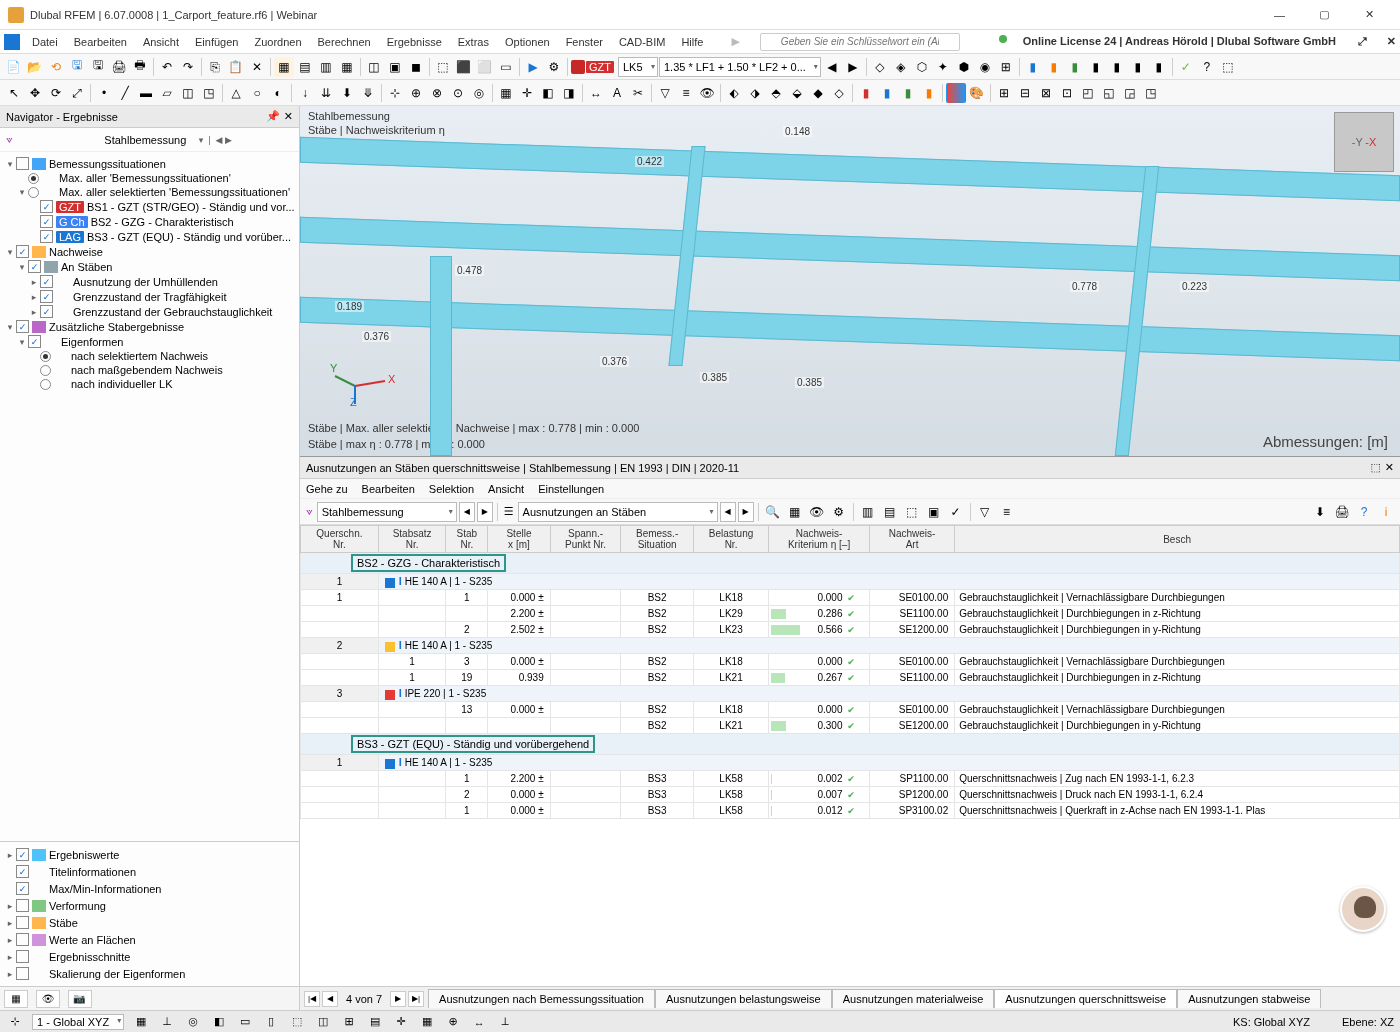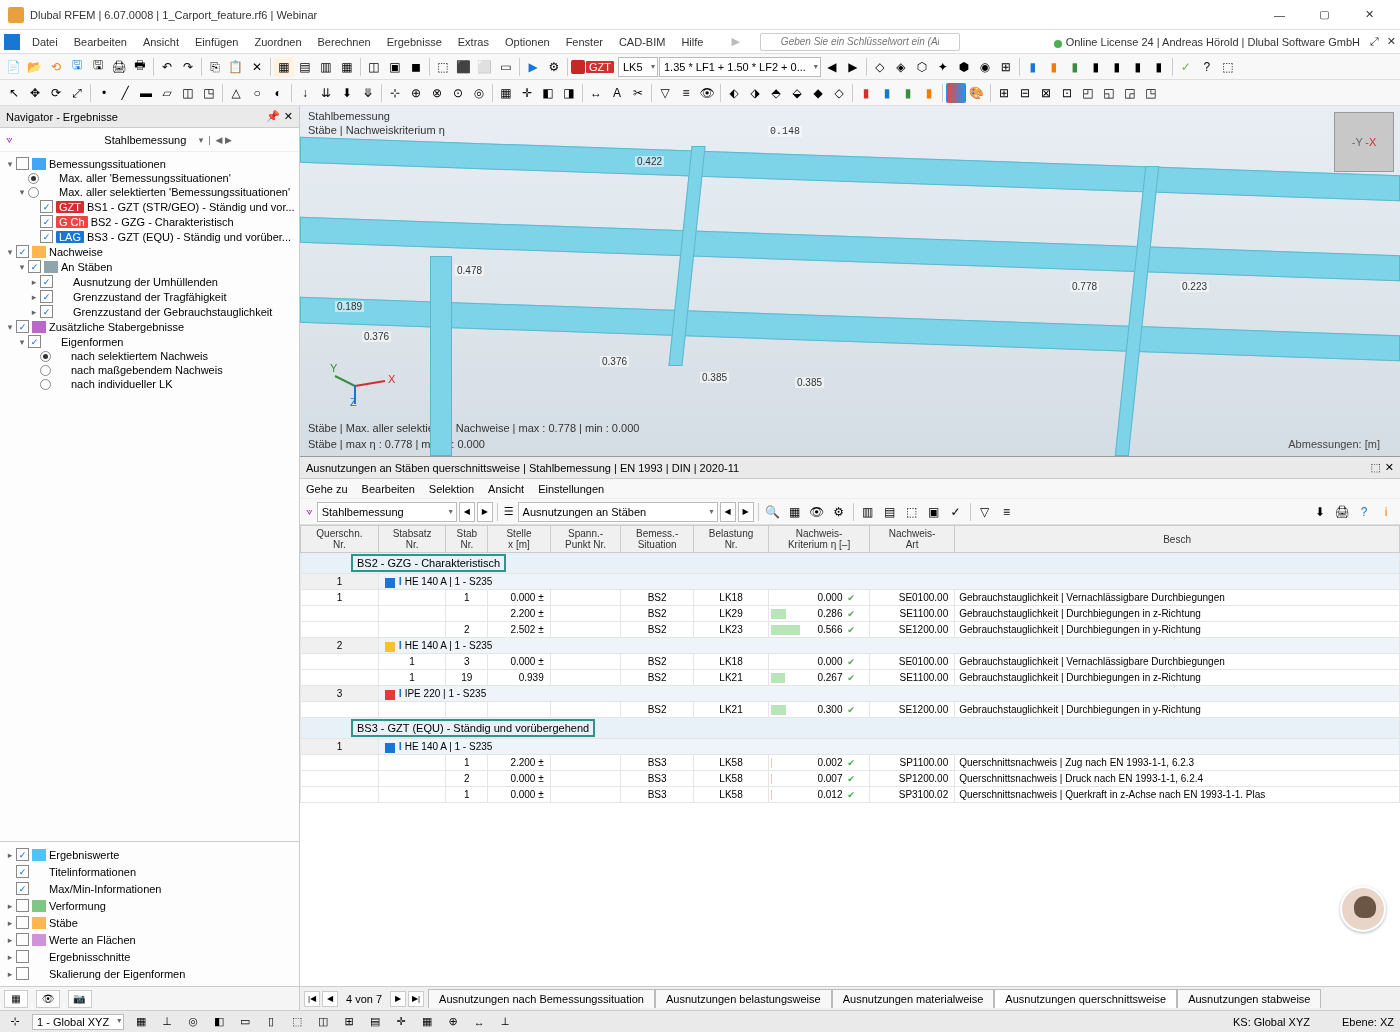--- a/index.html
+++ b/index.html
@@ -9,21 +9,21 @@
 .titlebar { height: 30px; background: #fff; display: flex; align-items: center; padding: 0 8px; border-bottom: 1px solid #ddd; }
 .titlebar .logo { width: 16px; height: 16px; background: #e8a03c; border-radius: 2px; margin-right: 6px; }
 .titlebar .title { flex: 1; color: #333; }
 .win-controls { display: flex; gap: 0; }
 .win-btn { width: 45px; height: 30px; display: flex; align-items: center; justify-content: center; color: #333; cursor: pointer; }
 
 
 .menubar { height: 24px; background: #fff; display: flex; align-items: center; padding: 0 4px; border-bottom: 1px solid #ddd; }
 .menubar .menu-item { padding: 3px 8px; color: #333; cursor: pointer; }
 .menubar .search-box { margin-left: 20px; width: 200px; height: 18px; border: 1px solid #ccc; border-radius: 2px; padding: 0 20px; font-style: italic; color: #888; font-size: 10px; }
-.menubar .right { margin-left: auto; color: #333; font-size: 10px; display:flex; align-items:flex-end; gap:4px;}
+.menubar .right { margin-left: auto; color: #333; font-size: 10px; display:flex; align-items:flex-start; gap:16px;font-weight:bold;}
 .online-dot{width:8px;height:8px;background:#4caf50;border-radius:50%;}
 
 
 .toolbar { height: 26px; background: #f8f8f8; display: flex; align-items: center; padding: 0 4px; gap: 1px; border-bottom: 1px solid #ddd; overflow: hidden; }
 .tb-btn { width: 20px; height: 20px; display: inline-flex; align-items: center; justify-content: center; cursor: pointer; border: 1px solid transparent; border-radius: 2px; font-size: 12px; }
 .tb-sep { width: 1px; height: 18px; background: #ccc; margin: 0 2px; }
 .tb-combo { height: 20px; border: 1px solid #bbb; padding: 0 14px 0 4px; font-size: 10px; background: #fff; position:relative; display:inline-flex; align-items:center;}
 .tb-combo::after{content:"▾";position:absolute;right:2px;color:#666;font-size:8px;}
 
 
@@ -35,36 +35,36 @@
 .nav-combo span{flex:1;}
 .nav-tree { flex: 1; overflow: auto; padding: 4px 2px; font-size: 11px; }
 .tree-item { display: flex; align-items: center; padding: 1px 2px; white-space: nowrap; }
 .tree-item .sp { display: inline-block; }
 .tree-item .exp { width: 12px; text-align: center; color: #666; cursor: pointer; font-size:9px;}
 .tree-item .chk { width: 13px; height: 13px; border: 1px solid #888; margin-right: 3px; display:inline-flex;align-items:center;justify-content:center;font-size:9px;color:#0066cc;}
 .tree-item .radio { width: 11px; height: 11px; border: 1px solid #888; border-radius: 50%; margin-right: 3px; display:inline-flex;align-items:center;justify-content:center;}
 .tree-item .radio.on::after{content:"";width:5px;height:5px;background:#333;border-radius:50%;}
 .tree-item .ico { width: 14px; height: 12px; margin-right: 3px; display:inline-block;}
 .badge { font-size: 11px; padding: 0 3px; color: #fff; border-radius: 1px; margin-right: 3px; }
-.badge.red{background:#d32f2f;} .badge.green{background:#ef4444;} .badge.blue{background:#1976d2;}
+.badge.red{background:#d32f2f;} .badge.green{background:#3b82f6;} .badge.blue{background:#1976d2;}
 
 .nav-bottom { border-top: 1px solid #ccc; padding: 4px 2px; font-size:11px; }
 .nav-bottom .tree-item{padding:2px 2px;}
 
 .nav-tabs { height: 24px; border-top: 1px solid #ccc; display: flex; align-items: center; padding: 0 4px; gap: 8px; background:#f5f5f5;}
 .nav-tab-btn { width: 24px; height: 18px; border: 1px solid #ccc; display: flex; align-items: center; justify-content: center; cursor: pointer; background:#fff; font-size:10px;}
 
 
 .right-area { flex: 1; display: flex; flex-direction: column; position: relative; }
 .viewport { flex: 0 0 350px; background: linear-gradient(180deg,#e8eef3,#d5dde4); position: relative; overflow: hidden; }
 .vp-title { position: absolute; top: 4px; left: 8px; font-size: 11px; color: #333; }
 .vp-sub { position: absolute; top: 18px; left: 8px; font-size: 11px; color: #333; }
 .vp-stats { position: absolute; bottom: 22px; left: 8px; font-size: 11px; color: #333; }
 .vp-stats2 { position: absolute; bottom: 6px; left: 8px; font-size: 11px; color: #333; }
-.vp-dim-label { position:absolute; bottom:6px; right:20px; font-size:11px; color:#444; }
+.vp-dim-label { position:absolute; bottom:6px; right:12px; font-size:15px; color:#444; }
 .vp-orbit { position: absolute; top: 6px; right: 6px; width: 60px; height: 60px; background: #c8c8c8; border: 1px solid #999; display:flex;align-items:center;justify-content:center;color:#d32f2f;font-size:9px;}
 .vp-axes { position: absolute; bottom: 50px; left: 30px; width: 70px; height: 50px; }
 .beam { position: absolute; background: #7dd3e8; border: 1px solid #5bb8d0; }
 .col-beam { position:absolute; background:#7dd3e8; border:1px solid #5bb8d0;}
 .annot { position: absolute; font-size: 10px; color: #333; background: rgba(255,255,255,0.5); padding:0 2px;}
 
 
 .results-panel { flex: 1; background: #f8f8f8; border-top: 1px solid #999; display: flex; flex-direction: column; overflow:hidden;}
 .res-header { height: 22px; background: #eaeaea; display: flex; align-items: center; padding: 0 6px; border-bottom: 1px solid #ccc; }
 .res-header .t{font-weight:normal;}
@@ -457,21 +457,21 @@
       <div class="vp-stats2">Stäbe | max η : 0.778 | min η : 0.000</div>
       <div class="vp-dim-label">Abmessungen: [m]</div>
       <div class="vp-orbit"><span style="color:#666;">-Y</span>&nbsp;<span style="color:#d32f2f;">-X</span></div>
 
       <div class="beam" style="left:0;top:50px;width:1100px;height:26px;transform:skewY(2deg);"></div>
       <div class="beam" style="left:0;top:130px;width:1100px;height:26px;transform:skewY(2deg);"></div>
       <div class="beam" style="left:0;top:210px;width:1100px;height:26px;transform:skewY(2deg);"></div>
       <div class="col-beam" style="left:130px;top:150px;width:22px;height:200px;"></div>
       <div class="col-beam" style="left:380px;top:40px;width:14px;height:220px;transform:skewX(-6deg);"></div>
       <div class="col-beam" style="left:830px;top:60px;width:14px;height:290px;transform:skewX(-6deg);"></div>
-      <div class="annot" style="left:468px;top:20px;font-family:Liberation Mono, monospace;">0.148</div>
+      <div class="annot" style="left:483px;top:20px;">0.148</div>
       <div class="annot" style="left:335px;top:50px;">0.422</div>
       <div class="annot" style="left:770px;top:175px;">0.778</div>
       <div class="annot" style="left:880px;top:175px;">0.223</div>
       <div class="annot" style="left:35px;top:195px;">0.189</div>
       <div class="annot" style="left:155px;top:159px;">0.478</div>
       <div class="annot" style="left:62px;top:225px;">0.376</div>
       <div class="annot" style="left:300px;top:250px;">0.376</div>
       <div class="annot" style="left:400px;top:266px;">0.385</div>
       <div class="annot" style="left:495px;top:271px;">0.385</div>
       <svg class="vp-axes" viewBox="0 0 70 50">
@@ -621,20 +621,32 @@
                 <td class="right">SE1100.00</td>
                 <td class="left">Gebrauchstauglichkeit | Durchbiegungen in z-Richtung</td>
               </tr>
               <tr class="sect">
                 <td style="text-align: center; background: rgb(240, 240, 240);">3</td>
                 <td colspan="9" style="padding-left: 6px;"><span style="display:inline-block;width:10px;height:10px;background:#e53935;margin-right:4px;vertical-align:middle;"></span><span style="color:#1976d2;font-weight:bold;">I</span> IPE 220 | 1 - S235</td>
               </tr>
               <tr>
                 <td></td>
                 <td></td>
+                <td>13</td>
+                <td class="right">0.000 ±</td>
+                <td></td>
+                <td>BS2</td>
+                <td>LK18</td>
+                <td class="bar-cell"><span class="bar" style="width:0px"></span>0.000 <span class="ok-mark">✔</span></td>
+                <td class="right">SE0100.00</td>
+                <td class="left">Gebrauchstauglichkeit | Vernachlässigbare Durchbiegungen</td>
+              </tr>
+              <tr>
+                <td></td>
+                <td></td>
                 <td></td>
                 <td class="right"> </td>
                 <td></td>
                 <td>BS2</td>
                 <td>LK21</td>
                 <td class="bar-cell"><span class="bar" style="width:15px"></span>0.300 <span class="ok-mark">✔</span></td>
                 <td class="right">SE1200.00</td>
                 <td class="left">Gebrauchstauglichkeit | Durchbiegungen in y-Richtung</td>
               </tr>
               <tr class="group hl">

